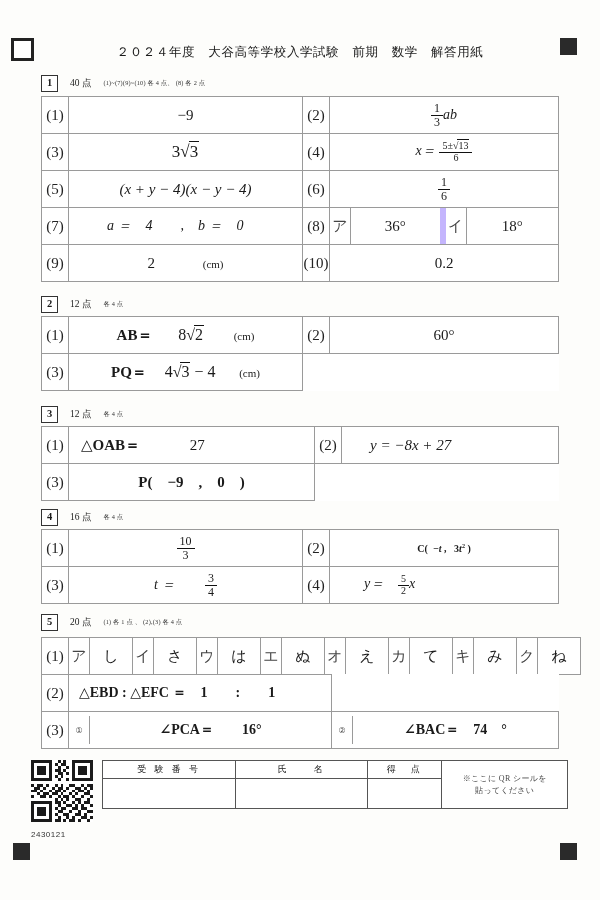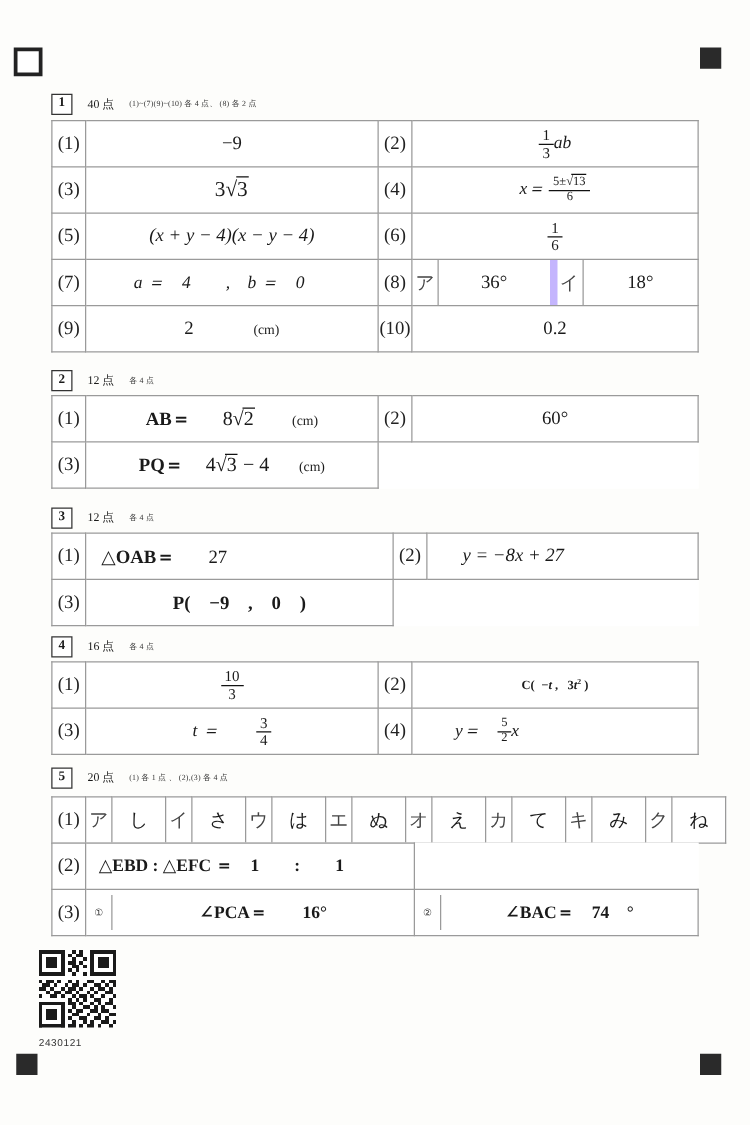--- a/index.html
+++ b/index.html
@@ -87,20 +87,21 @@
 </head>
 <body>
 
 <div class="page">
 
   <div id="mark-tl" class="mark mark-hollow"></div>
   <div id="mark-tr" class="mark mark-solid"></div>
   <div id="mark-bl" class="mark mark-solid"></div>
   <div id="mark-br" class="mark mark-solid"></div>
 
+  <div class="title">２０２４年度　大谷高等学校入学試験　前期　数学　解答用紙</div>
 
   <div style="position:absolute;left:41px;top:74px;">
     <div class="sec-head">
       <div class="sec-num">1</div>
       <div class="sec-pts">40 点</div>
       <div class="sec-note">(1)~(7)(9)~(10)  各 4 点、 (8)  各 2 点</div>
     </div>
   </div>
 
   <table class="tbl" style="position:absolute;left:41px;top:96px;width:518px;">
@@ -208,21 +209,21 @@
       <div class="sec-note">各 4 点</div>
     </div>
   </div>
 
   <table class="tbl" style="position:absolute;left:41px;top:426px;width:518px;">
     <tbody>
         <tr>
       <td class="lbl">(1)</td>
       <td style="width:233px;text-align:left;padding-left:12px">
         <span class="up" style="font-size:15px">△OAB＝</span>
-        <span style="margin-left:23px">27</span>
+        <span style="margin-left:46px">27</span>
       </td>
       <td class="lbl">(2)</td>
       <td class="math" style="font-size:15px;text-align:left;padding-left:28px">y = −8x + 27</td>
     </tr>
     <tr>
       <td class="lbl">(3)</td>
       <td class="up" style="font-size:15px">P(　−9　,　0　)</td>
       <td class="nb"></td>
       <td class="nb"></td>
     </tr>
@@ -443,17 +444,35 @@
           <rect x="17" y="19" width="2" height="1"></rect>
         <rect x="20" y="19" width="1" height="1"></rect>
         <rect x="8" y="20" width="2" height="1"></rect>
           <rect x="11" y="20" width="1" height="1"></rect>
         <rect x="13" y="20" width="2" height="1"></rect>
           <rect x="16" y="20" width="1" height="1"></rect>
         <rect x="19" y="20" width="1" height="1"></rect>
       </g>
     </svg>
 
+    <table class="ftbl" style="width:466px;">
+      <tbody>
+          <tr>
+        <td class="fhead" style="width:134px">受 験 番 号</td>
+        <td class="fhead" style="width:132px">氏　　名</td>
+        <td class="fhead" style="width:74px">得　点</td>
+        <td rowspan="2" class="qrnote" style="width:126px">
+          <div>※ここに QR シールを</div>
+          <div>貼ってください</div>
+        </td>
+      </tr>
+      <tr>
+        <td class="fbody"></td>
+        <td class="fbody"></td>
+        <td class="fbody"></td>
+      </tr>
+    </tbody>
+      </table>
   </div>
 
   <div class="code">2430121</div>
 
 </div>
 
 </body></html>

